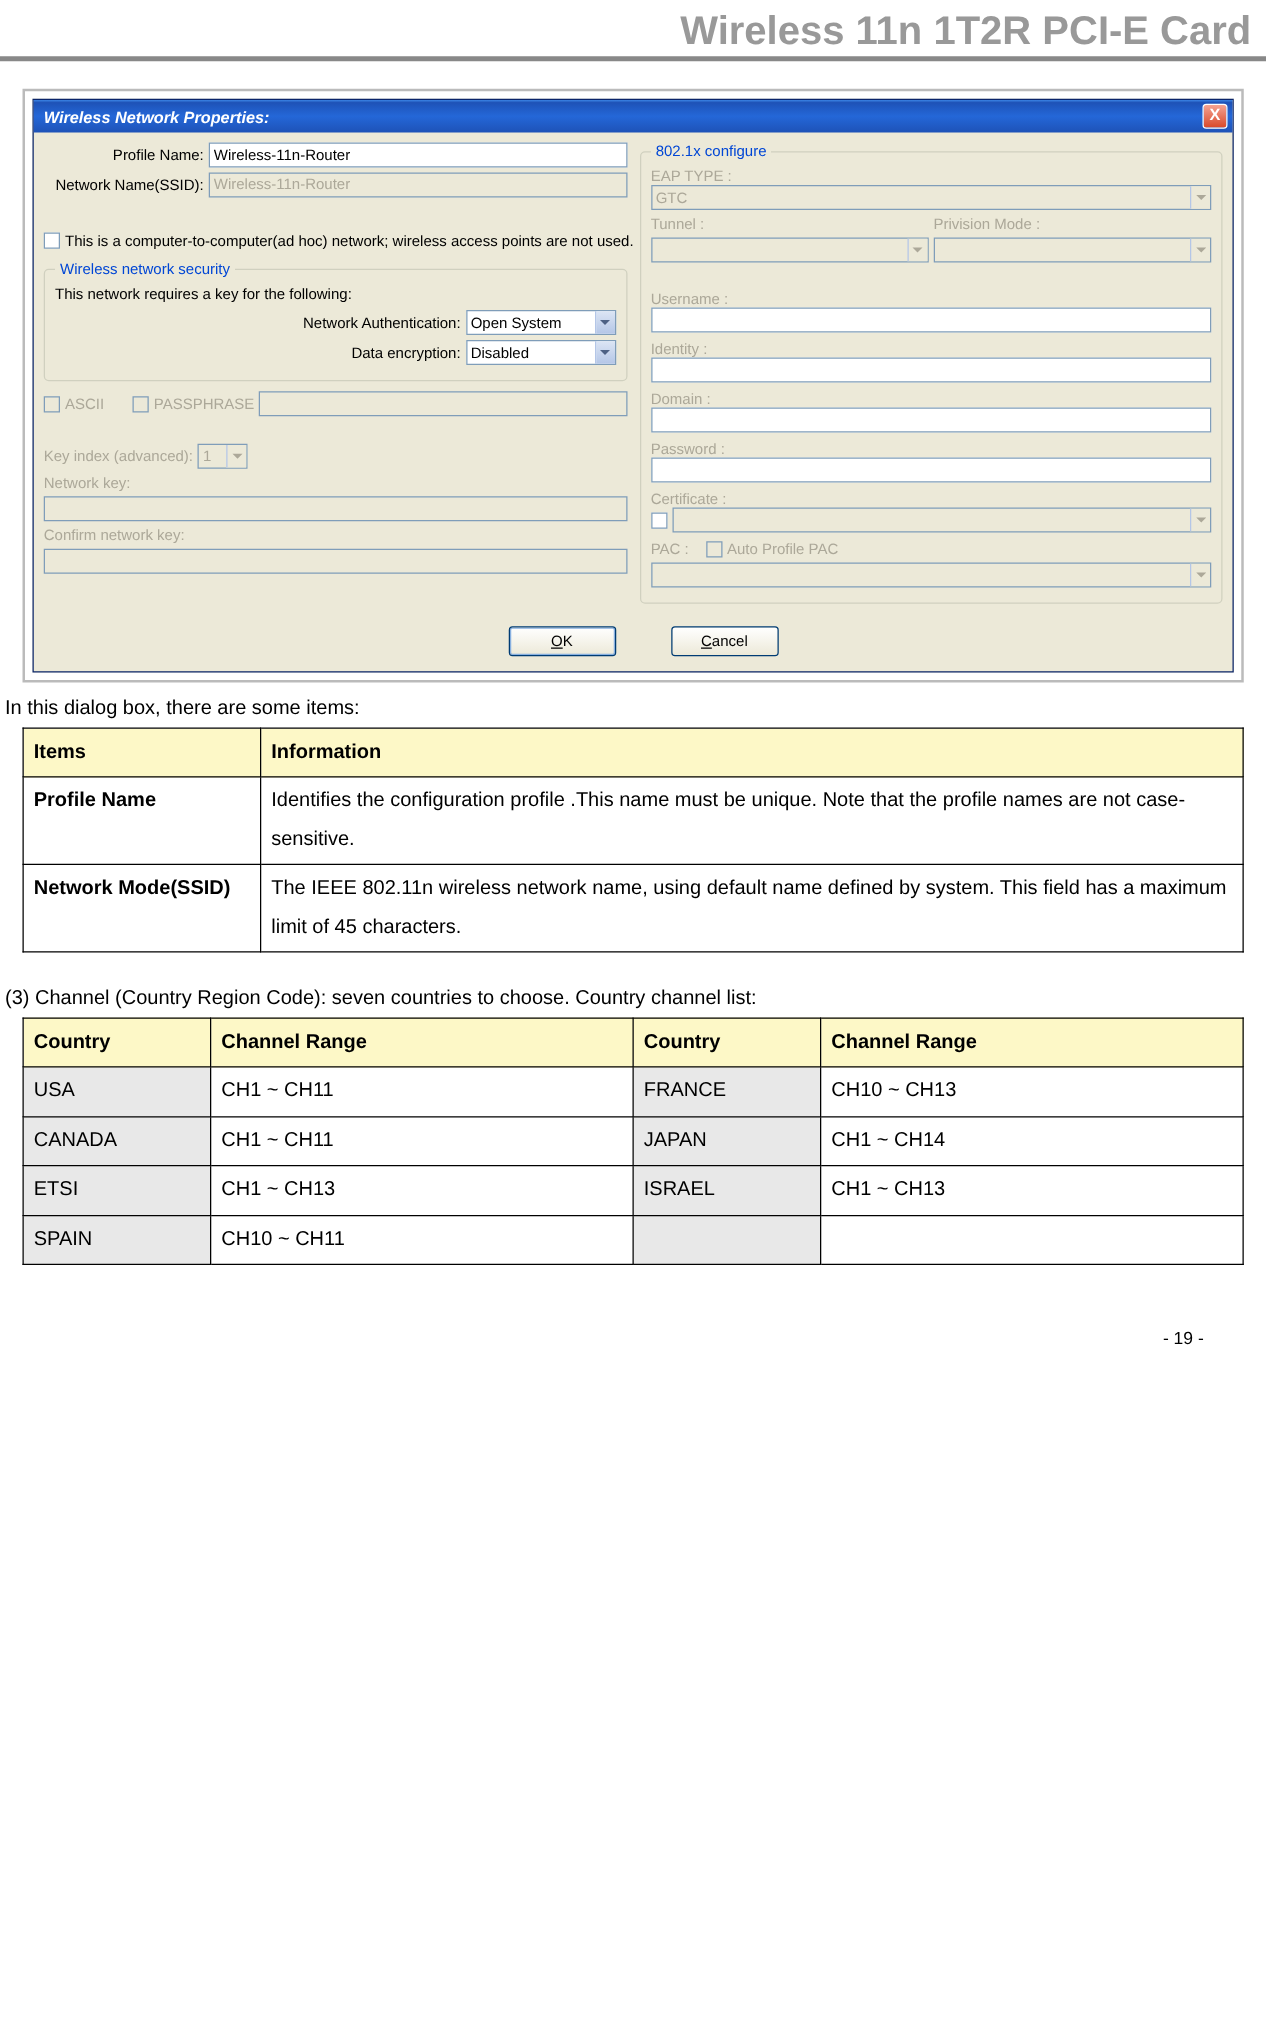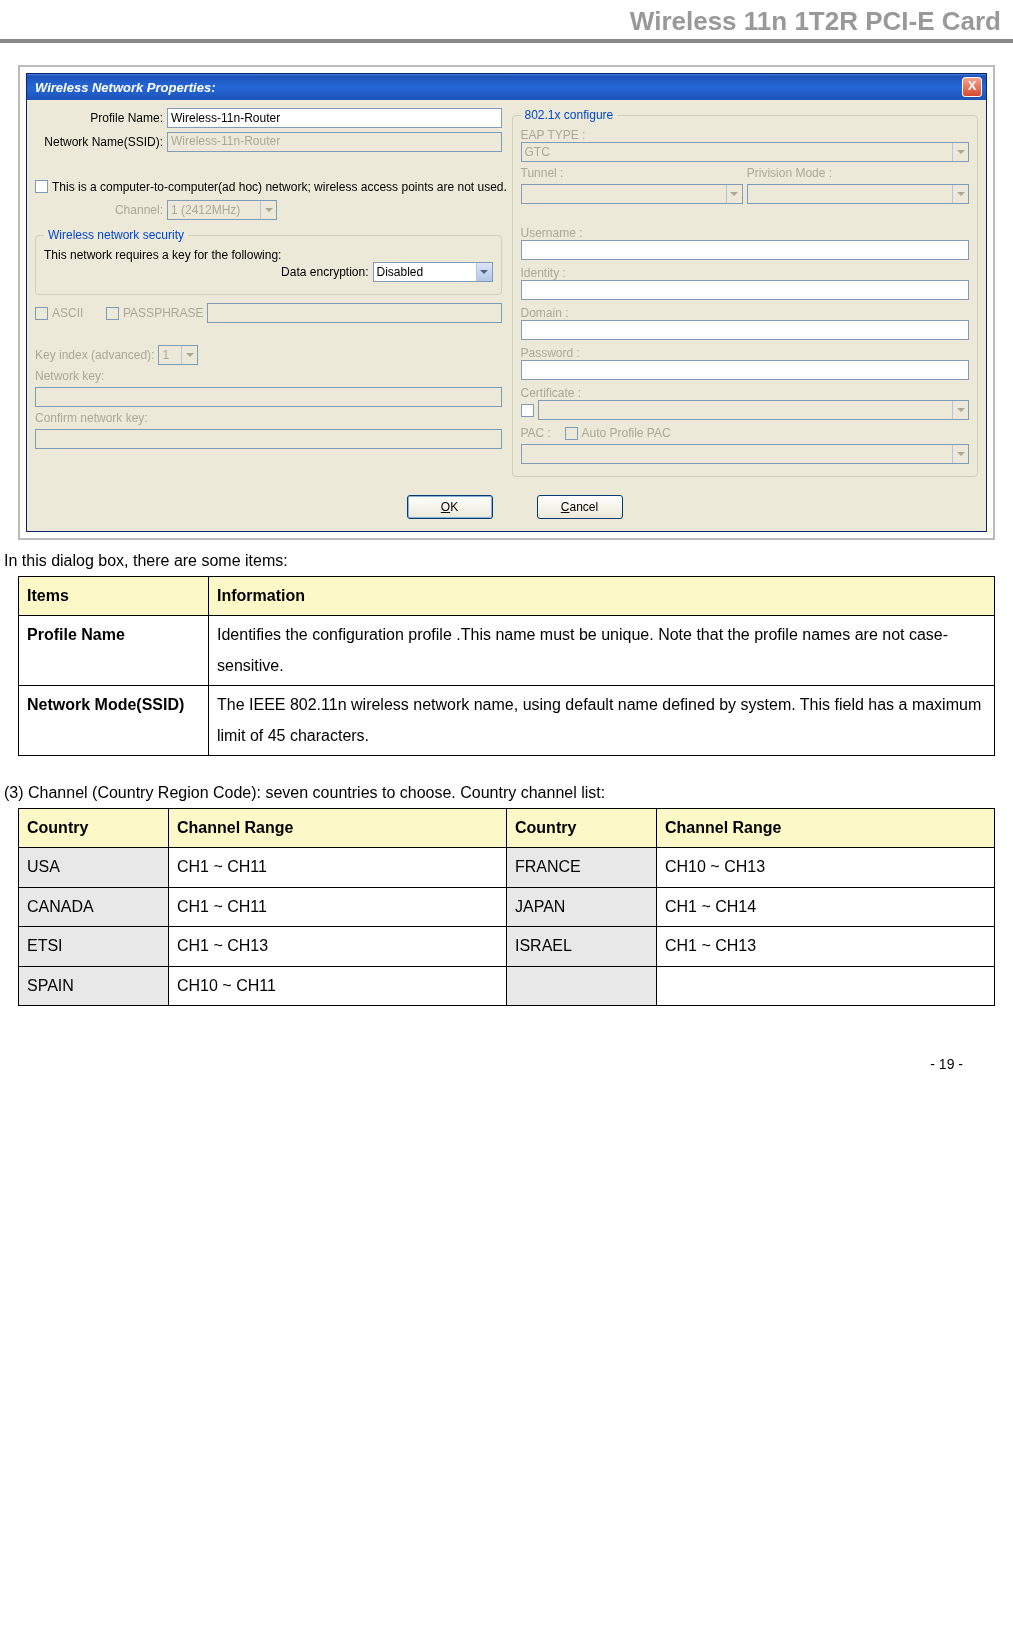--- a/index.html
+++ b/index.html
@@ -12,21 +12,21 @@
     padding: 0 0 40px 0;
     width: 1013px;
   }
   .header-bar {
     border-bottom: 4px solid #888;
     padding: 6px 12px 2px 0;
     margin-bottom: 22px;
   }
   .header-title {
     color: #999;
-    font-size: 26px;
+    font-size: 32px;
     font-weight: bold;
     text-align: right;
   }
   .dialog-outer {
     margin: 0 18px 0 18px;
     border: 2px solid #bbb;
     padding: 6px;
     background: #fff;
   }
   .dialog {
@@ -218,31 +218,31 @@
       </div>
       <div class="row">
         <span class="lbl right" style="width:128px">Network Name(SSID):</span>
         <div class="field disabled-bg disabled">Wireless-11n-Router</div>
       </div>
       <div style="height:24px"></div>
       <div class="row" style="align-items:flex-start">
         <span class="checkbox"></span>
         <span class="lbl" style="flex:1">This is a computer-to-computer(ad hoc) network; wireless access points are not used.</span>
       </div>
-      <div class="row" style="margin-top:6px">
-        <span class="lbl right disabled" style="width:128px">Channel:</span>
-        <div class="select disabled-bg" style="flex:0 0 110px">
-          <span class="disabled">1 (2412MHz)</span>
-          <span class="select-btn"></span>
-        </div>
-      </div>
 
       <fieldset class="group">
         <legend>Wireless network security</legend>
         <div class="lbl">This network requires a key for the following:</div>
+        <div class="row" style="margin-top:6px">
+          <span class="lbl right" style="flex:1">Network Authentication:</span>
+          <div class="select" style="flex:0 0 120px">
+            <span>Open System</span>
+            <span class="select-btn"></span>
+          </div>
+        </div>
         <div class="row">
           <span class="lbl right" style="flex:1">Data encryption:</span>
           <div class="select" style="flex:0 0 120px">
             <span>Disabled</span>
             <span class="select-btn"></span>
           </div>
         </div>
       </fieldset>
 
       <div class="row">

